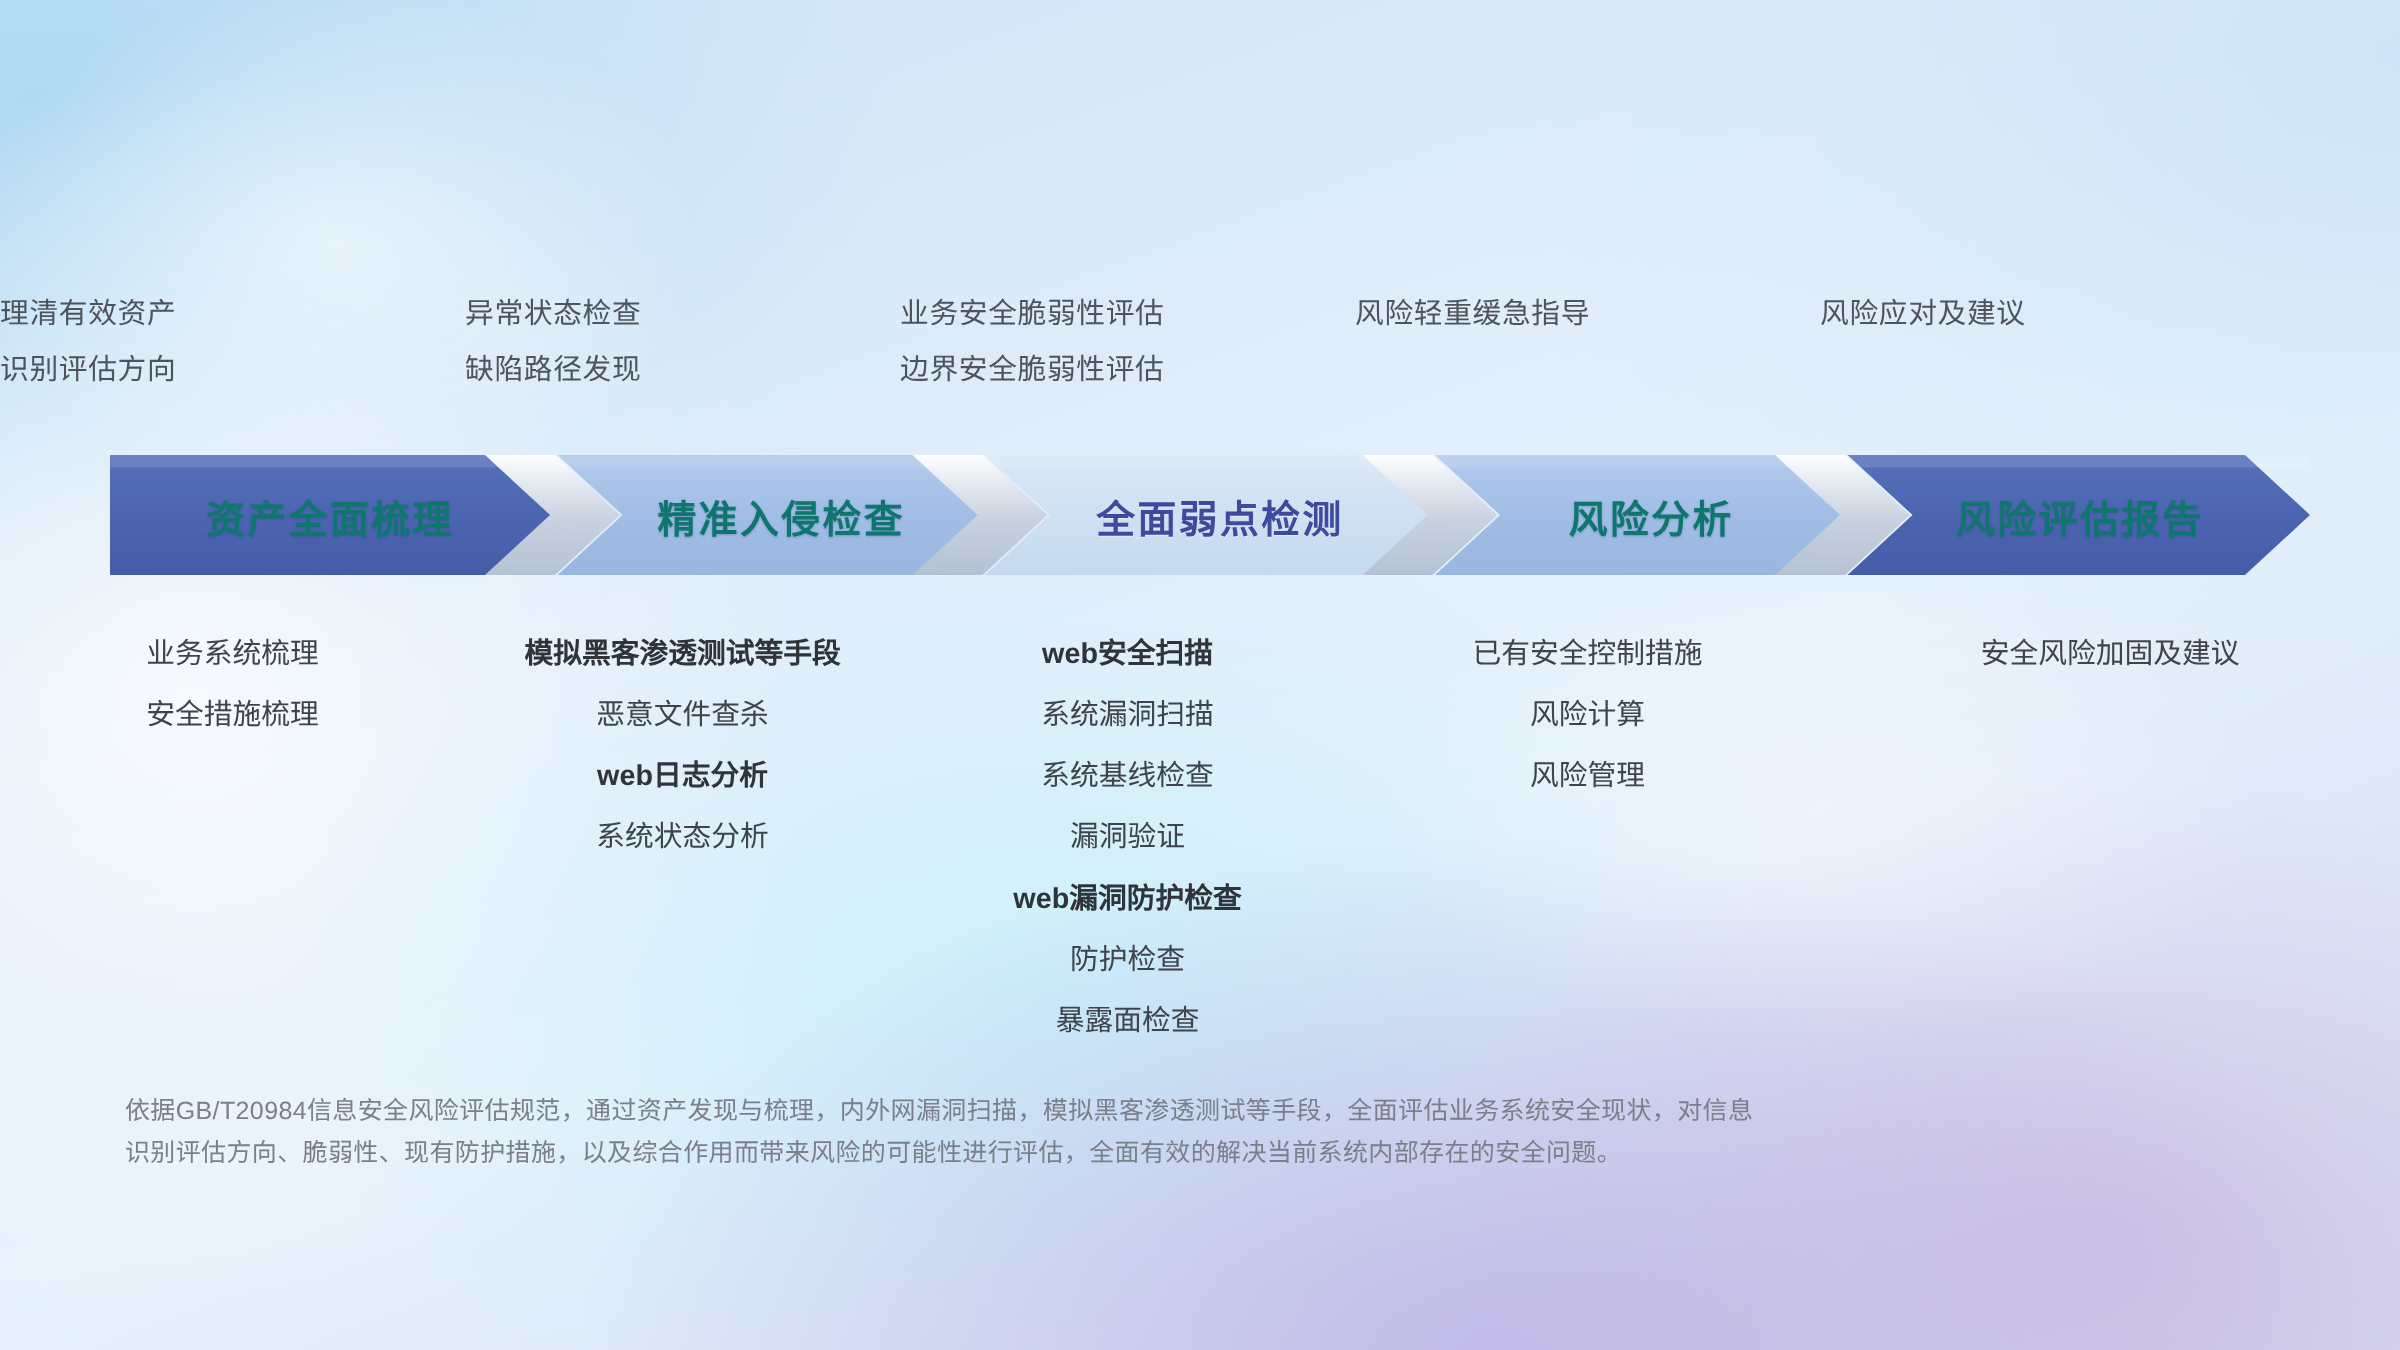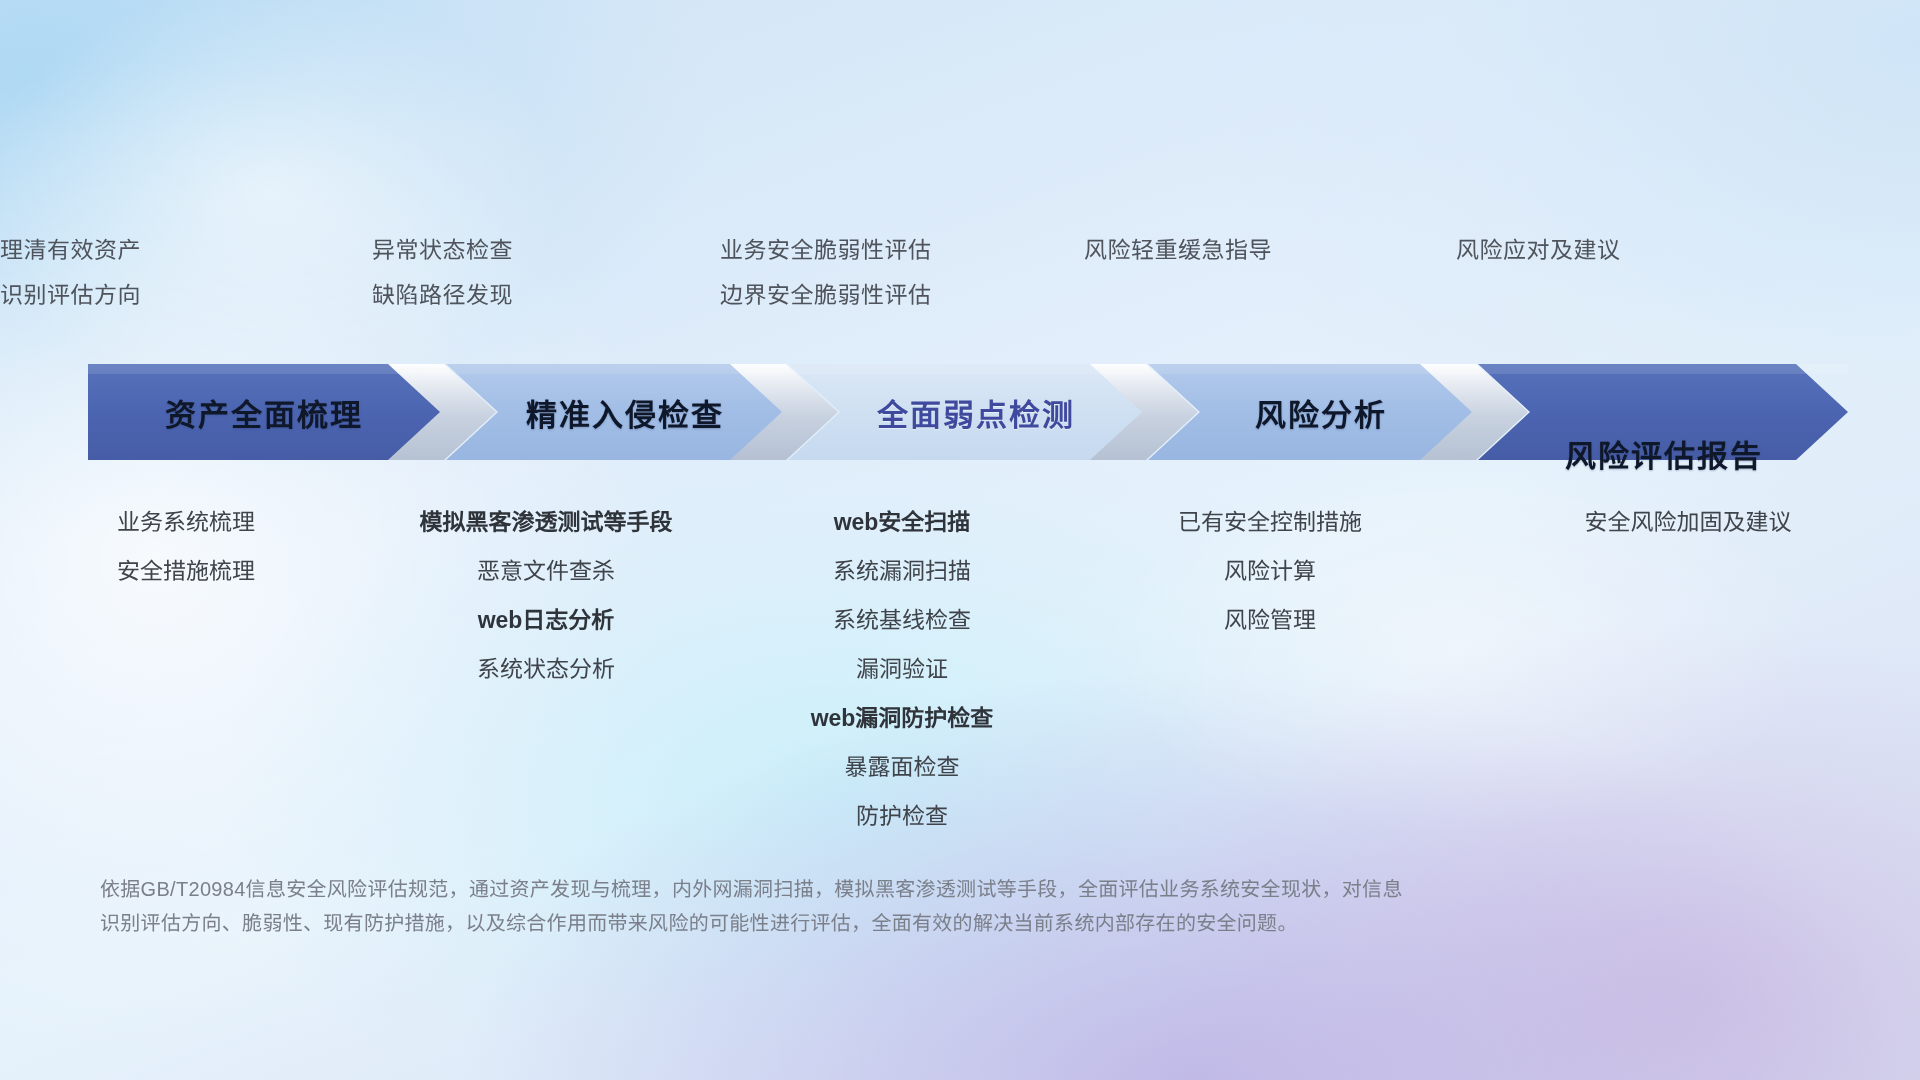--- a/index.html
+++ b/index.html
@@ -79,21 +79,21 @@
     height: 96px;
     display: flex;
     align-items: center;
     justify-content: center;
     font-size: 31px;
     font-weight: bold;
     letter-spacing: 2px;
     white-space: nowrap;
     pointer-events: none;
   }
-  .band-label.light { color: #0f172a; text-shadow: 0 1px 2px rgba(40,60,110,0.30); }
+  .band-label.light { color: #0f766e; text-shadow: 0 1px 2px rgba(40,60,110,0.30); }
   .band-label.dark  { color: #3f4a9e; text-shadow: 0 1px 0 rgba(255,255,255,0.45); }
 
   
   .items-row {
     position: absolute;
     top: 498px;
     left: 0;
     width: 1872px;
     display: flex;
   }
@@ -198,21 +198,21 @@
     </div>
     <div class="band-label light" style="left:380px;width:314px;">
       <span>精准入侵检查</span>
     </div>
     <div class="band-label dark" style="left:722px;width:332px;">
       <span>全面弱点检测</span>
     </div>
     <div class="band-label light" style="left:1082px;width:302px;">
       <span>风险分析</span>
     </div>
-    <div class="band-label light" style="left:1412px;width:328px;margin-top:41px;">
+    <div class="band-label light" style="left:1412px;width:328px;">
       <span>风险评估报告</span>
     </div>
   </div>
 
   <div class="items-row">
 
     <div class="items-col" style="width:372px;">
       <span class="item">业务系统梳理</span>
       <span class="item">安全措施梳理</span>
     </div>
@@ -223,22 +223,22 @@
       <span class="item em">web日志分析</span>
       <span class="item">系统状态分析</span>
     </div>
 
     <div class="items-col" style="width:364px;">
       <span class="item em">web安全扫描</span>
       <span class="item">系统漏洞扫描</span>
       <span class="item">系统基线检查</span>
       <span class="item">漏洞验证</span>
       <span class="item em">web漏洞防护检查</span>
+      <span class="item">防护检查</span>
       <span class="item">暴露面检查</span>
-      <span class="item">防护检查</span>
     </div>
 
     <div class="items-col" style="width:372px;">
       <span class="item">已有安全控制措施</span>
       <span class="item">风险计算</span>
       <span class="item">风险管理</span>
     </div>
 
     <div class="items-col" style="width:464px;">
       <span class="item">安全风险加固及建议</span>

